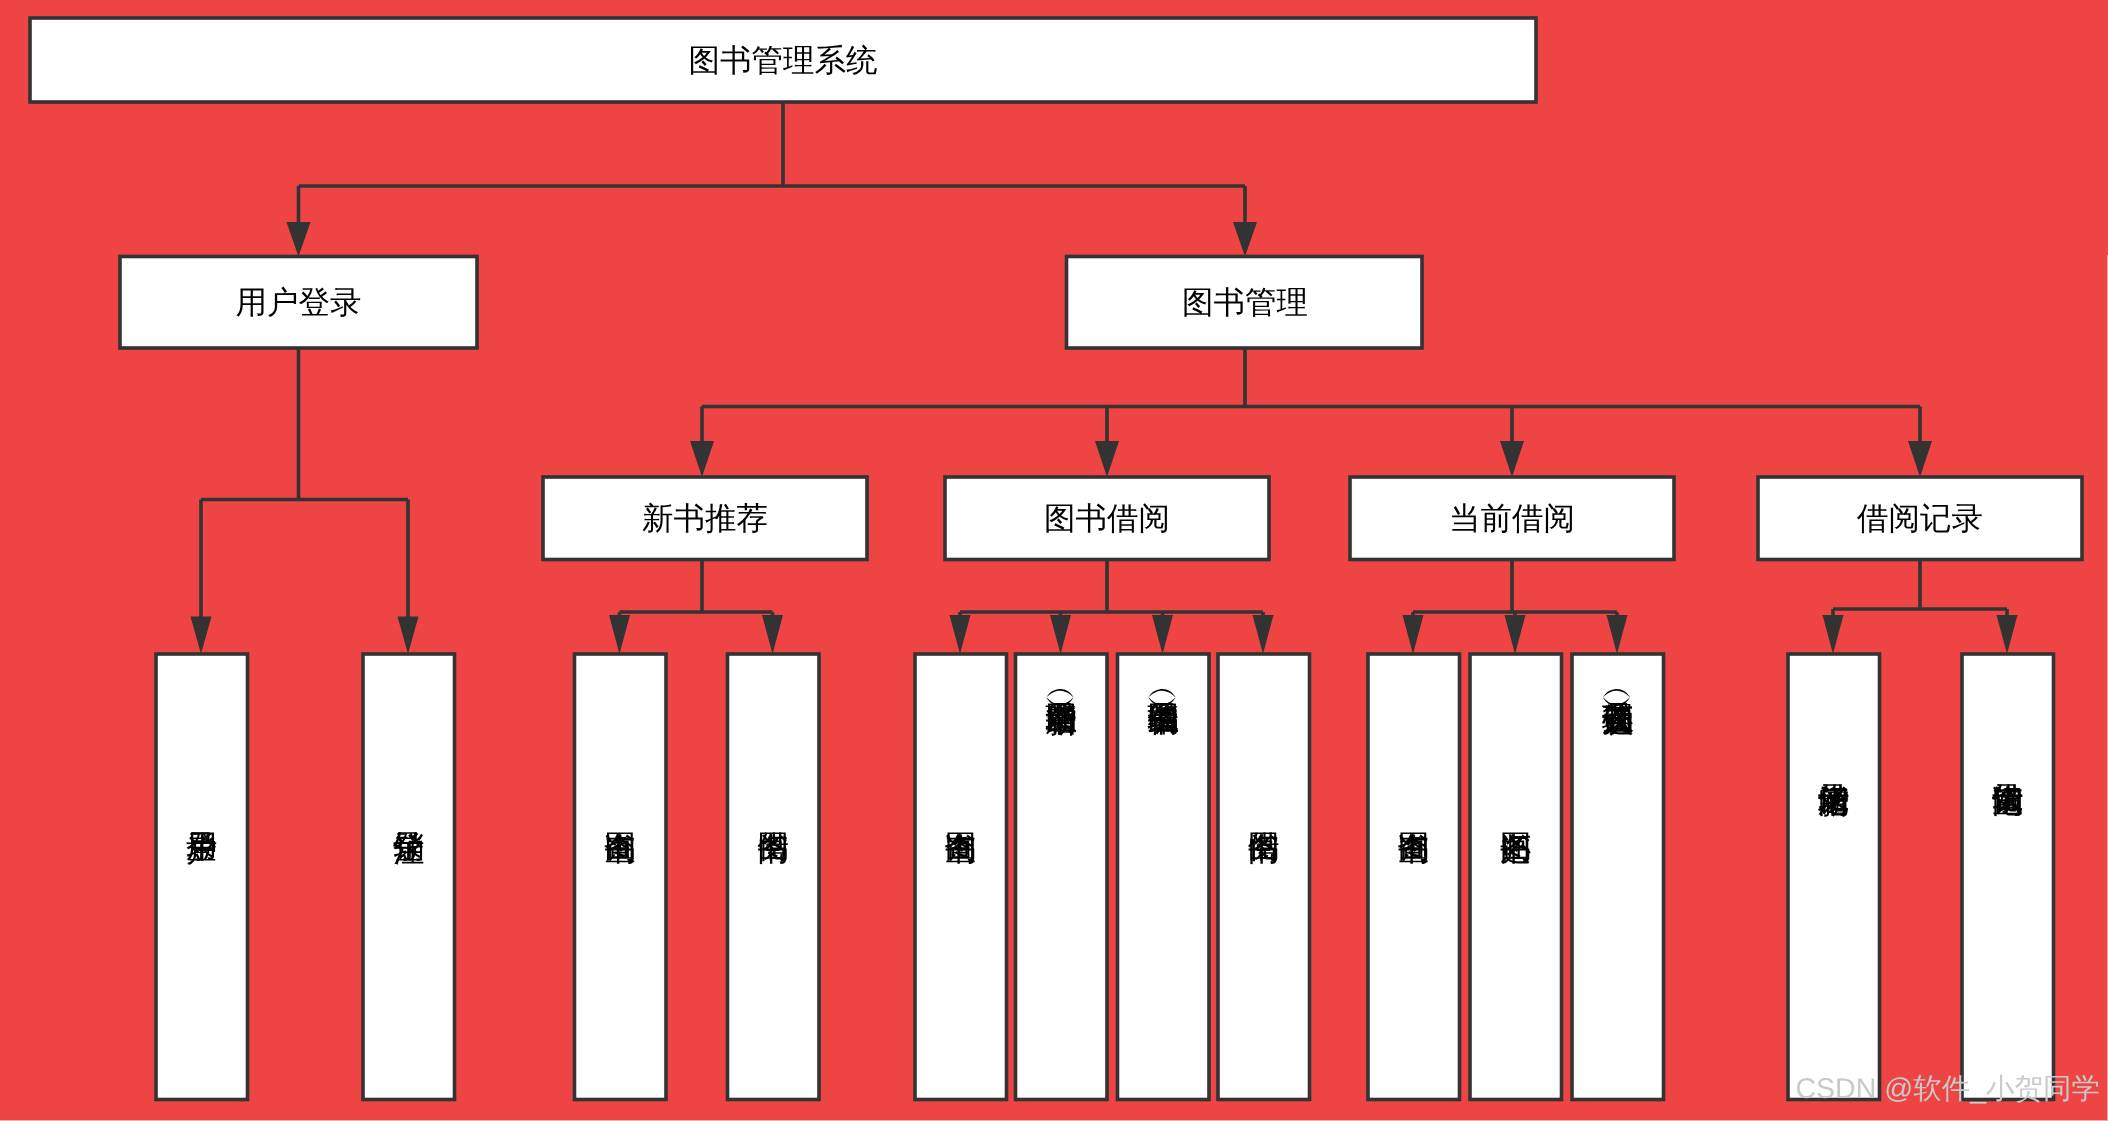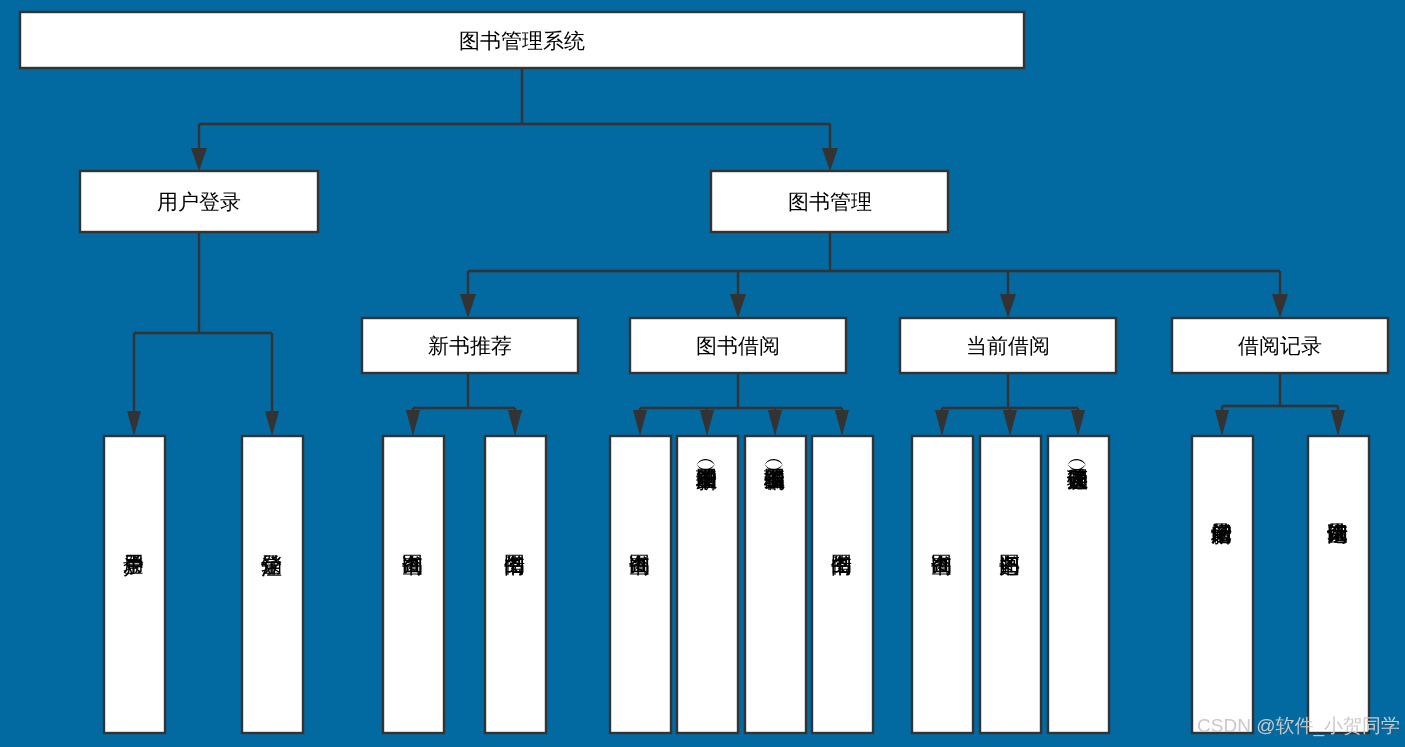--- a/index.html
+++ b/index.html
@@ -8,21 +8,21 @@
     padding: 0;
     background: #ffffff;
   }
   body {
     font-family: "Liberation Sans", "DejaVu Sans", sans-serif;
   }
   #diagram-root {
     position: relative;
     width: 1405px;
     height: 747px;
-    background: #0369a1;
+    background: #ef4444;
     overflow: hidden;
   }
   svg.diagram-canvas {
     position: absolute;
     left: 0;
     top: 0;
     width: 1405px;
     height: 747px;
     display: block;
   }

